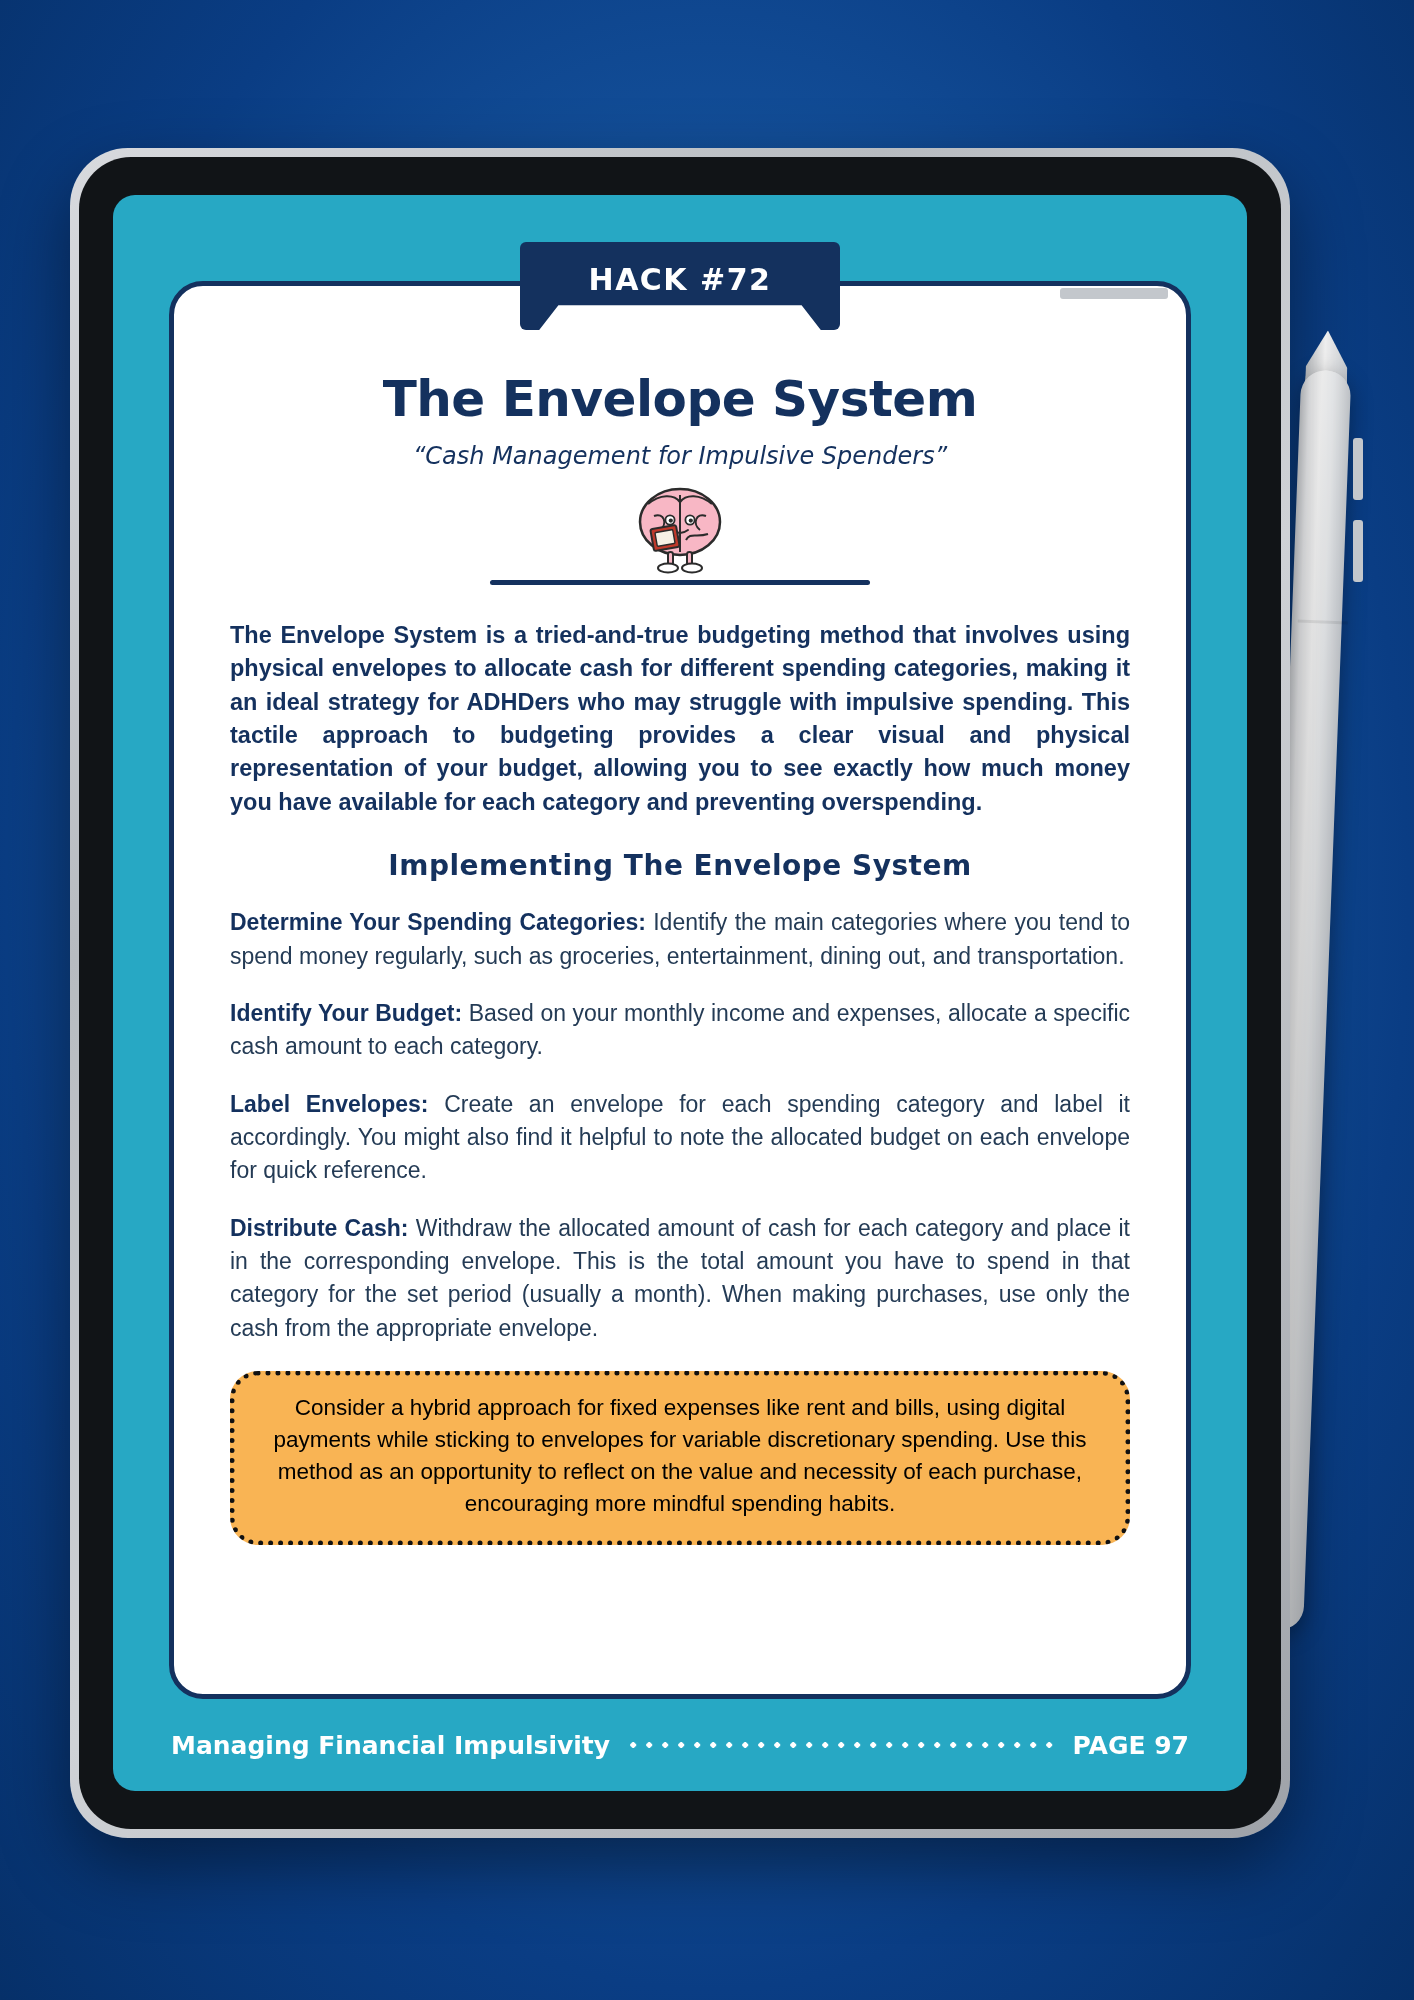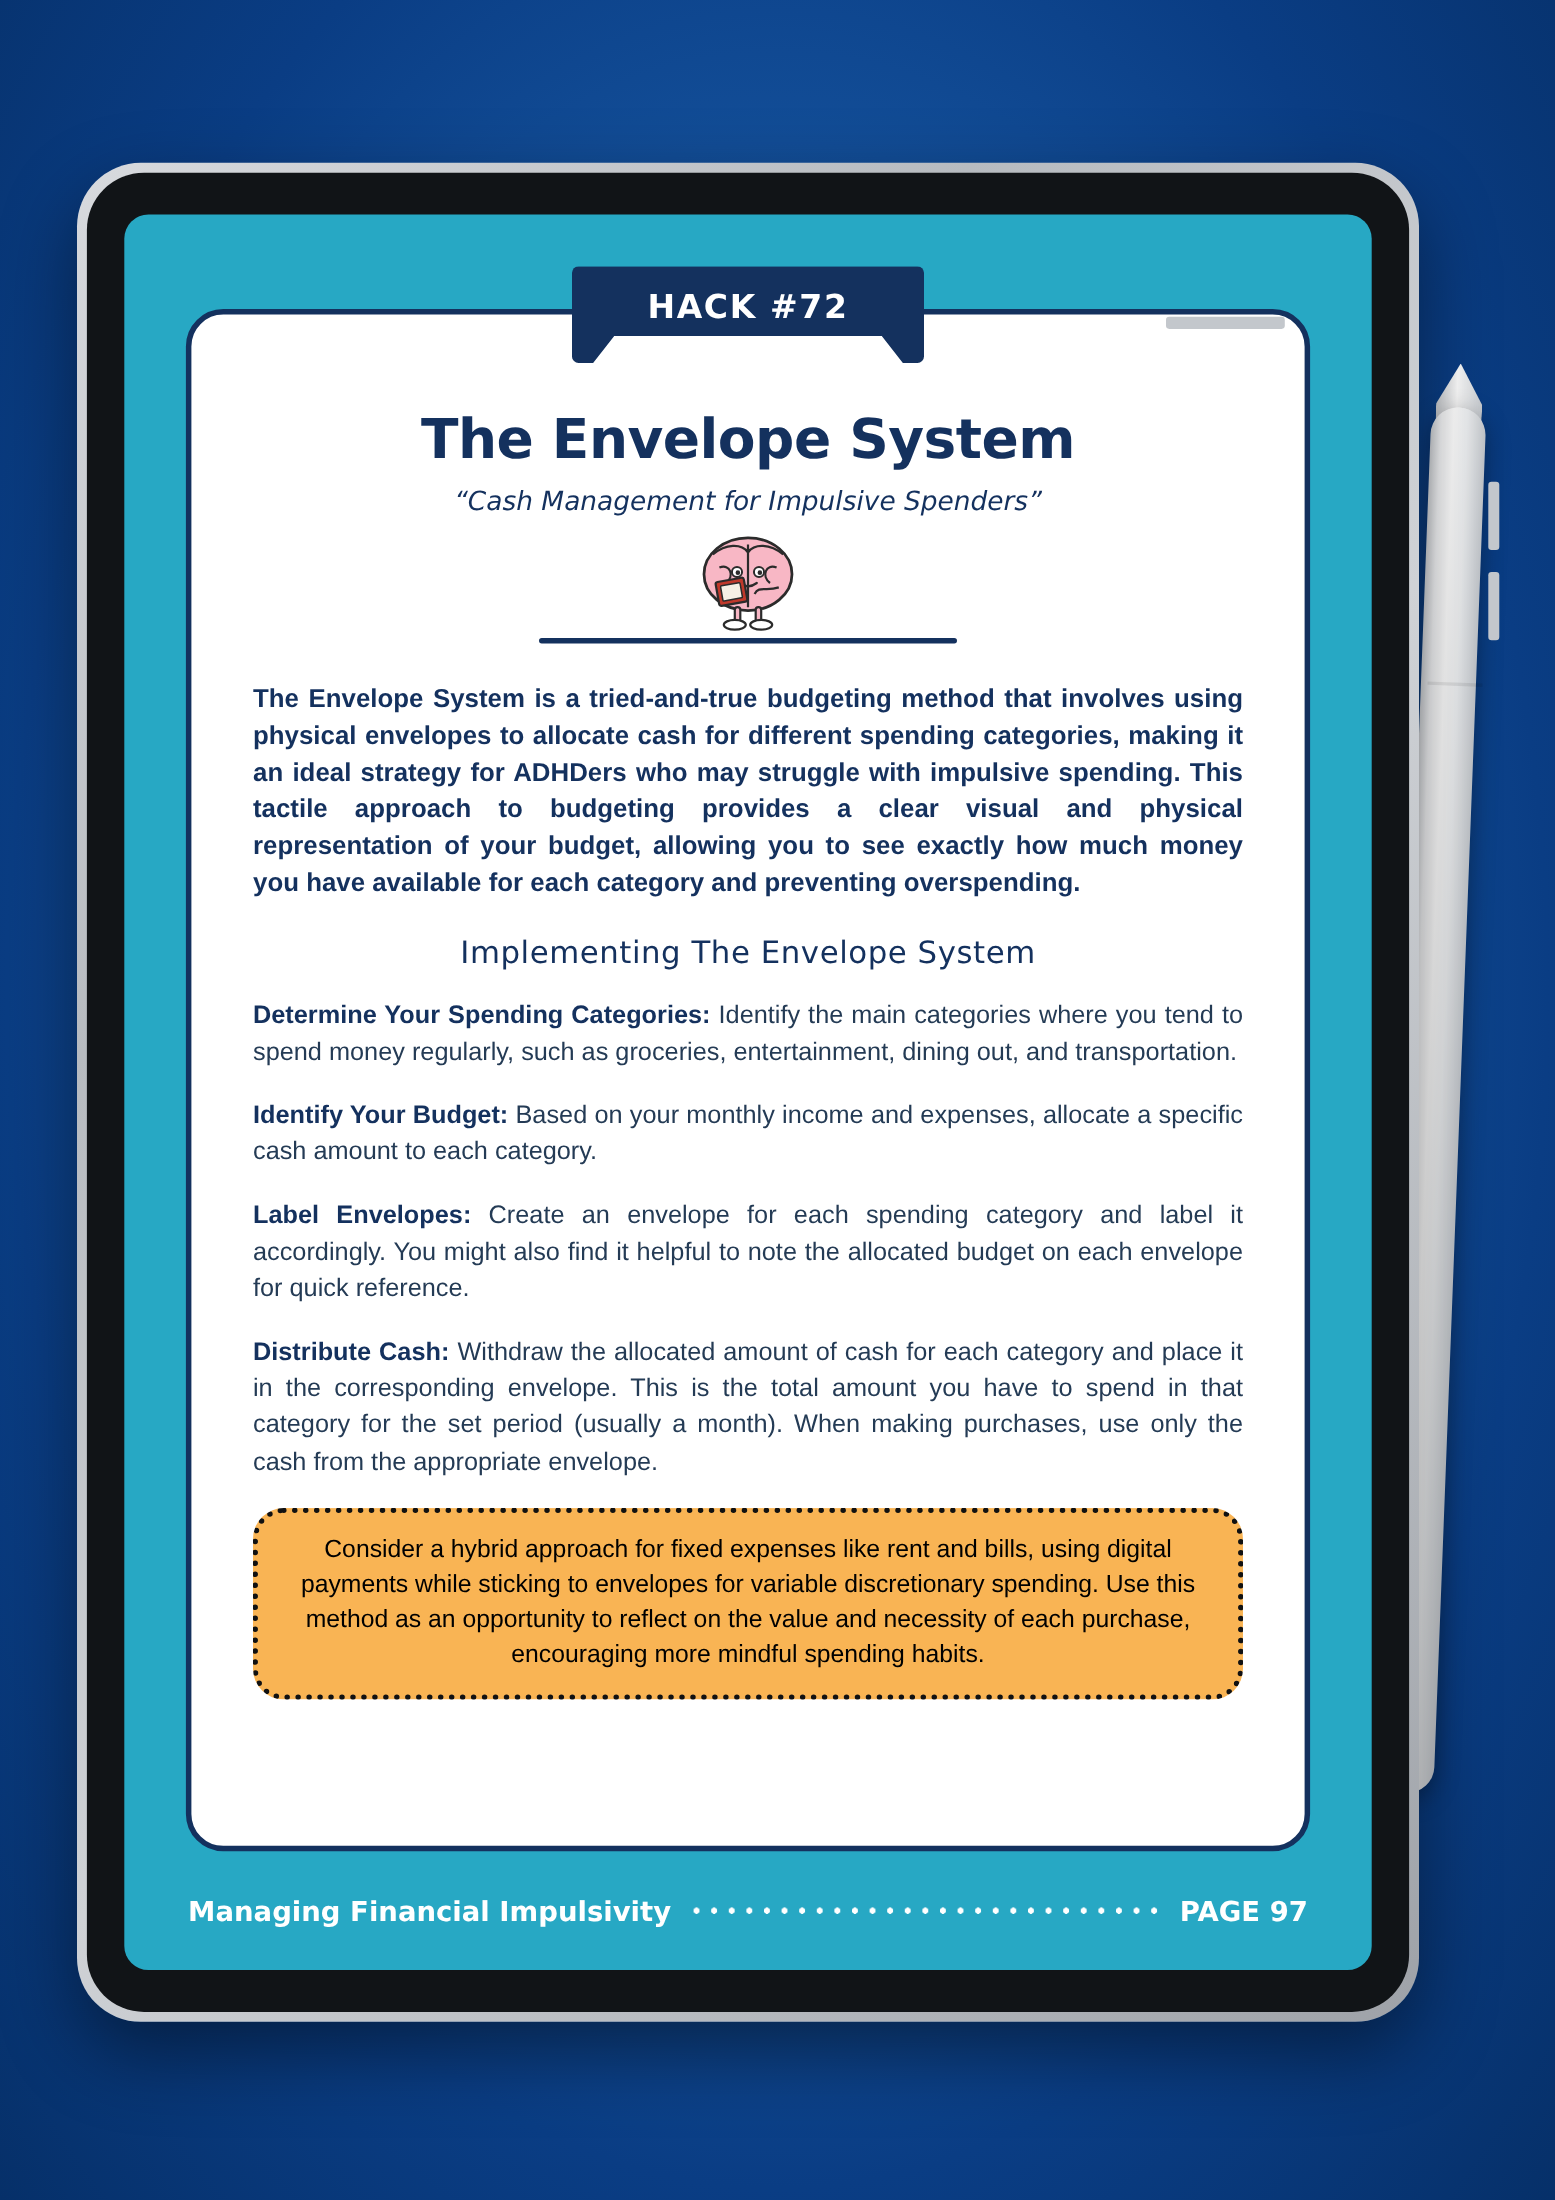--- a/index.html
+++ b/index.html
@@ -166,21 +166,21 @@
     line-height: 1.42;
     text-align: justify;
     margin-top: 34px;
   }
 
   .section-heading {
     text-align: center;
     color: #14315e;
     font-family: "DejaVu Sans", sans-serif;
     font-size: 28px;
-    font-weight: normal;
+    font-weight: bold;
     margin-top: 30px;
     letter-spacing: 0.5px;
   }
 
   .step {
     color: #243b55;
     font-size: 23px;
     line-height: 1.45;
     text-align: justify;
     margin-top: 24px;
@@ -209,21 +209,21 @@
     line-height: 1.42;
     color: #000000;
   }
 
   
   .footer {
     display: flex;
     align-items: center;
     gap: 14px;
     padding: 0 22px;
-    height: 108px;
+    height: 92px;
     color: #ffffff;
   }
   .footer-left {
     font-family: "DejaVu Sans", sans-serif;
     font-size: 25px;
     font-weight: bold;
     white-space: nowrap;
   }
   .footer-dots {
     flex: 1;

